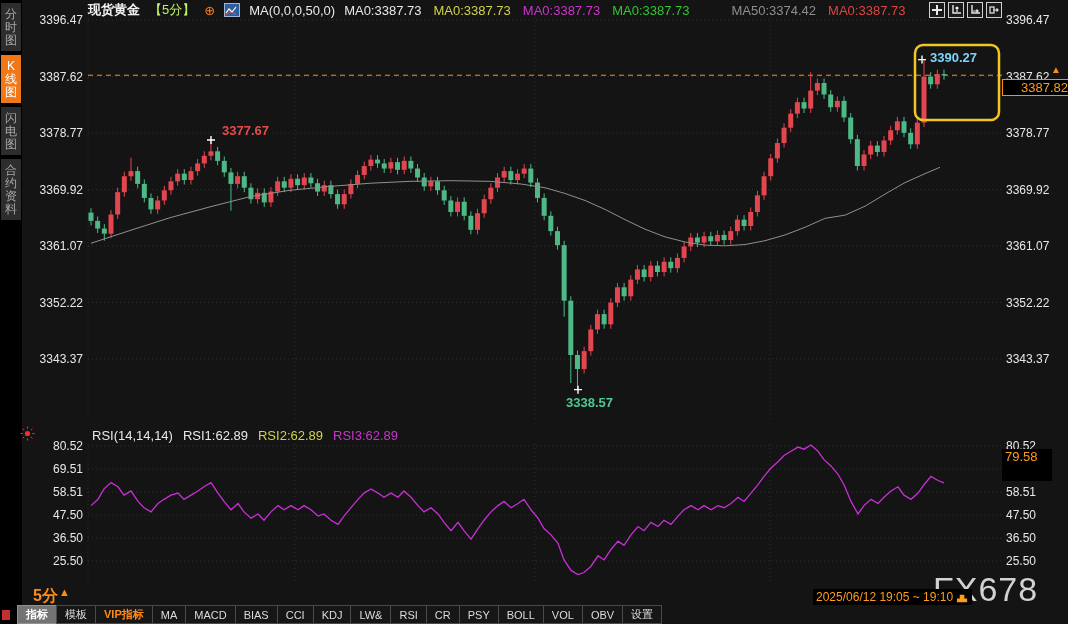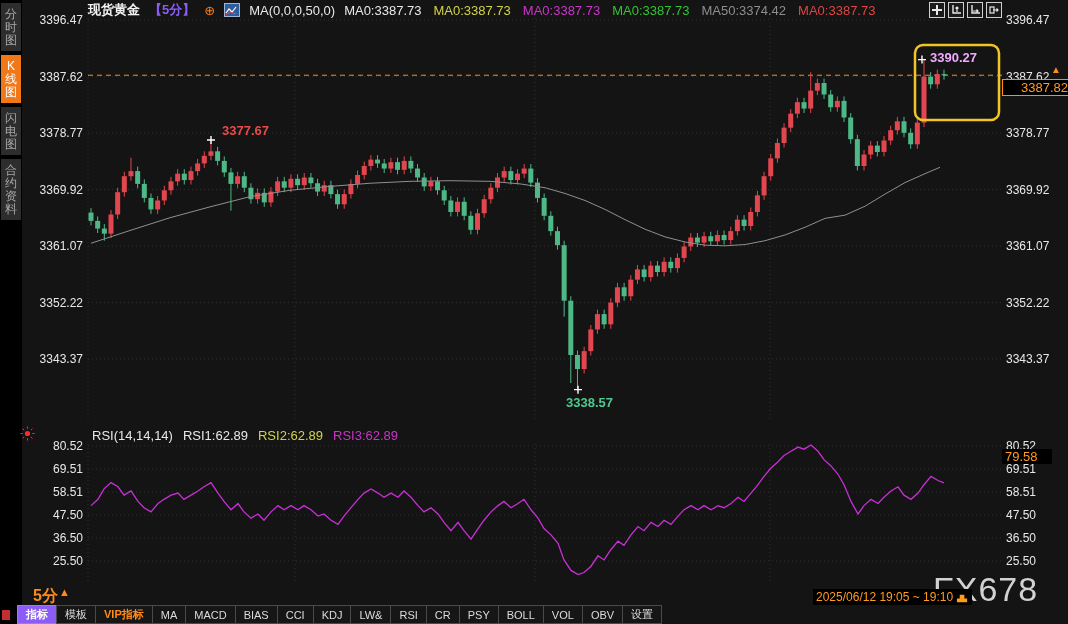--- a/index.html
+++ b/index.html
@@ -8,52 +8,52 @@
   
   .sidebar{position:absolute;left:0;top:0;width:22px;height:624px;background:#000;z-index:5;}
   .side-tab{position:absolute;left:1px;width:20px;background:#2d2d2d;color:#a8a8a8;
             display:flex;flex-direction:column;align-items:center;justify-content:center;
             font-size:12px;line-height:13px;cursor:pointer;}
   .side-tab.active{background:#f07818;color:#fff;}
   
   .hdr{position:absolute;left:88px;top:2px;height:16px;display:flex;align-items:center;gap:9px;
        font-size:13px;color:#e8e8e8;z-index:6;white-space:nowrap;justify-content:space-between;}
   .hdr .sym{color:#f2f2f2;font-weight:700;}
-  .hdr .tf{color:#8b5cf6;font-weight:700;}
+  .hdr .tf{color:#bef264;font-weight:400;}
   .hdr .cplus{color:#ff7e1e;font-size:13px;line-height:13px;}
   .minichart{width:14px;height:12px;background:#2f5e9e;border:1px solid #9fb6d4;display:inline-block;}
   .topicons{position:absolute;right:66px;top:2px;display:flex;gap:3px;z-index:6;}
   .ticon{width:14px;height:14px;border:1px solid #cfcfcf;background:#1a1a1a;display:flex;
          align-items:center;justify-content:center;cursor:pointer;}
   
   .axlab{position:absolute;font-size:12px;color:#e8e8e8;z-index:3;}
   .axlab.left{width:52px;text-align:right;left:31px;}
   .axlab.right{left:1006px;text-align:left;}
   
   .rsihdr{position:absolute;left:92px;top:428px;display:flex;gap:10px;font-size:13px;z-index:6;white-space:nowrap;}
   .livedot{position:absolute;left:20px;top:426px;z-index:6;}
   
   .pbadge{position:absolute;left:1002px;background:#000;border:1px solid #ff8c1a;color:#ff9c1e;
           font-size:13px;padding:0 18px;height:15px;line-height:15px;z-index:7;width:56px;}
   .rbadge{position:absolute;left:1002px;background:#000;color:#ff9c1e;font-size:13px;
-          padding:0 3px;height:15px;line-height:15px;z-index:7;width:44px;}
+          padding:0 3px;height:32px;line-height:15px;z-index:7;width:44px;}
   .uparrow{position:absolute;color:#ff8c1a;font-size:10px;z-index:7;}
   .anno{position:absolute;font-size:13px;font-weight:700;z-index:4;white-space:nowrap;}
   
   .tfsel{position:absolute;left:33px;top:586px;color:#ff8c1a;font-size:16px;font-weight:700;z-index:6;}
   .tfarrow{position:absolute;left:59px;top:586px;color:#ff8c1a;font-size:11px;z-index:6;cursor:pointer;}
   .daterange{position:absolute;left:813px;top:589px;background:#000;color:#ff9c1e;font-size:12px;
              padding:1px 3px;z-index:7;display:flex;align-items:center;gap:3px;}
   .watermark{position:absolute;left:933px;top:570px;font-size:34px;color:#d2d2d2;letter-spacing:1px;
              z-index:6;font-weight:400;}
   
   .toolbar{position:absolute;left:18px;bottom:0;height:19px;display:flex;z-index:6;}
   .tb-item{height:17px;padding:0 8px;border:1px solid #4a4a4a;margin-left:-1px;background:#161616;
            color:#dcdcdc;font-size:11px;display:flex;align-items:center;cursor:pointer;white-space:nowrap;}
-  .tb-item.active{background:#8b5cf6;color:#fff;border-color:#f07818;font-weight:700;}
+  .tb-item.active{background:#737373;color:#fff;border-color:#f07818;font-weight:700;}
   .tb-item.vip{color:#ff8c1a;font-weight:700;}
   .redmark{position:absolute;left:2px;bottom:4px;width:8px;height:10px;background:#c22f2f;z-index:6;}
   svg.chart{position:absolute;left:0;top:0;z-index:2;}
 </style>
 </head>
 <body>
 
 <div class="app">
 
   <svg class="chart" id="chart-svg" width="1068" height="624" viewBox="0 0 1068 624">
@@ -390,21 +390,21 @@
     <span class="minichart"><svg width="12" height="10" viewBox="0 0 12 10">
           <polyline points="1,7 4,3 7,6 11,1" fill="none" stroke="#fff" stroke-width="1.2"></polyline>
           <polyline points="1,9 5,6 11,8" fill="none" stroke="#e05050" stroke-width="1"></polyline>
         </svg></span>
     <span>MA(0,0,0,50,0)</span>
     <span id="ma-values" style="display:flex;gap:12px;">
         <span style="color: rgb(232, 232, 232);">MA0:3387.73</span>
         <span style="color: rgb(210, 210, 74);">MA0:3387.73</span>
         <span style="color: rgb(201, 53, 201);">MA0:3387.73</span>
         <span style="color: rgb(51, 196, 51);">MA0:3387.73</span>
-        <span style="color: rgb(142, 142, 142);">MA50:3374.42</span>
+        <span style="color: rgb(142, 142, 142); margin-left: 30px;">MA50:3374.42</span>
         <span style="color: rgb(224, 69, 69);">MA0:3387.73</span>
       </span>
   </div>
 
   <div class="topicons">
     <div class="ticon">
         <svg width="10" height="10" viewBox="0 0 10 10">
           <path d="M5 0v10M0 5h10" stroke="#e8e8e8" stroke-width="2"></path>
         </svg>
       </div>
@@ -469,21 +469,21 @@
     <span id="rsi-2" style="color: rgb(210, 210, 74);">RSI2:62.89</span>
     <span id="rsi-3" style="color: rgb(201, 53, 201);">RSI3:62.89</span>
   </div>
 
   <span class="uparrow" id="price-arrow" style="left: 1051px; top: 64.2232px;">▲</span>
   <div class="pbadge" id="price-badge" style="top: 79.2232px;">3387.82</div>
   <div class="rbadge" id="rsi-badge" style="top: 448.965px;">79.58</div>
 
   <div id="annos">
       <div class="anno" style="left: 222px; top: 123.023px; color: rgb(232, 74, 74);">3377.67</div>
-      <div class="anno" style="left: 930px; top: 49.5819px; color: #f0abfc;">3390.27</div>
+      <div class="anno" style="left: 930px; top: 49.5819px; color: #7dd3fc;">3390.27</div>
       <div class="anno" style="left: 566px; top: 394.644px; color: rgb(78, 201, 143);">3338.57</div>
     </div>
 
   <span class="tfsel">5分</span>
   <span class="tfarrow">▲</span>
   <div class="watermark">FX678</div>
   <div class="daterange">
     <span>2025/06/12 19:05 ~ 19:10</span>
     <svg width="13" height="13" viewBox="0 0 14 14">
         <polygon points="1,12 1,8 4,8 4,4 9,4 9,8 12,8 12,12" fill="#ff9c1e"></polygon>

